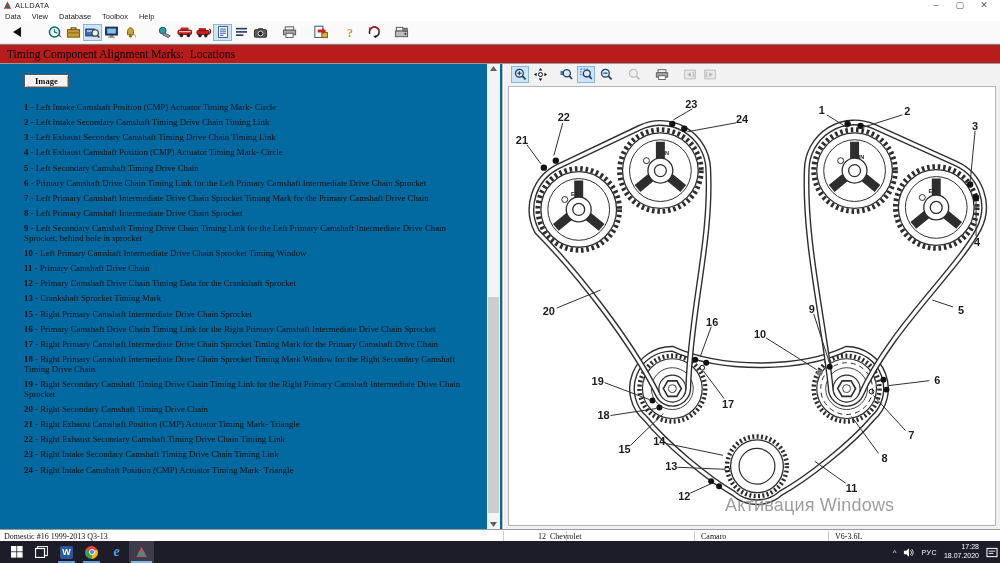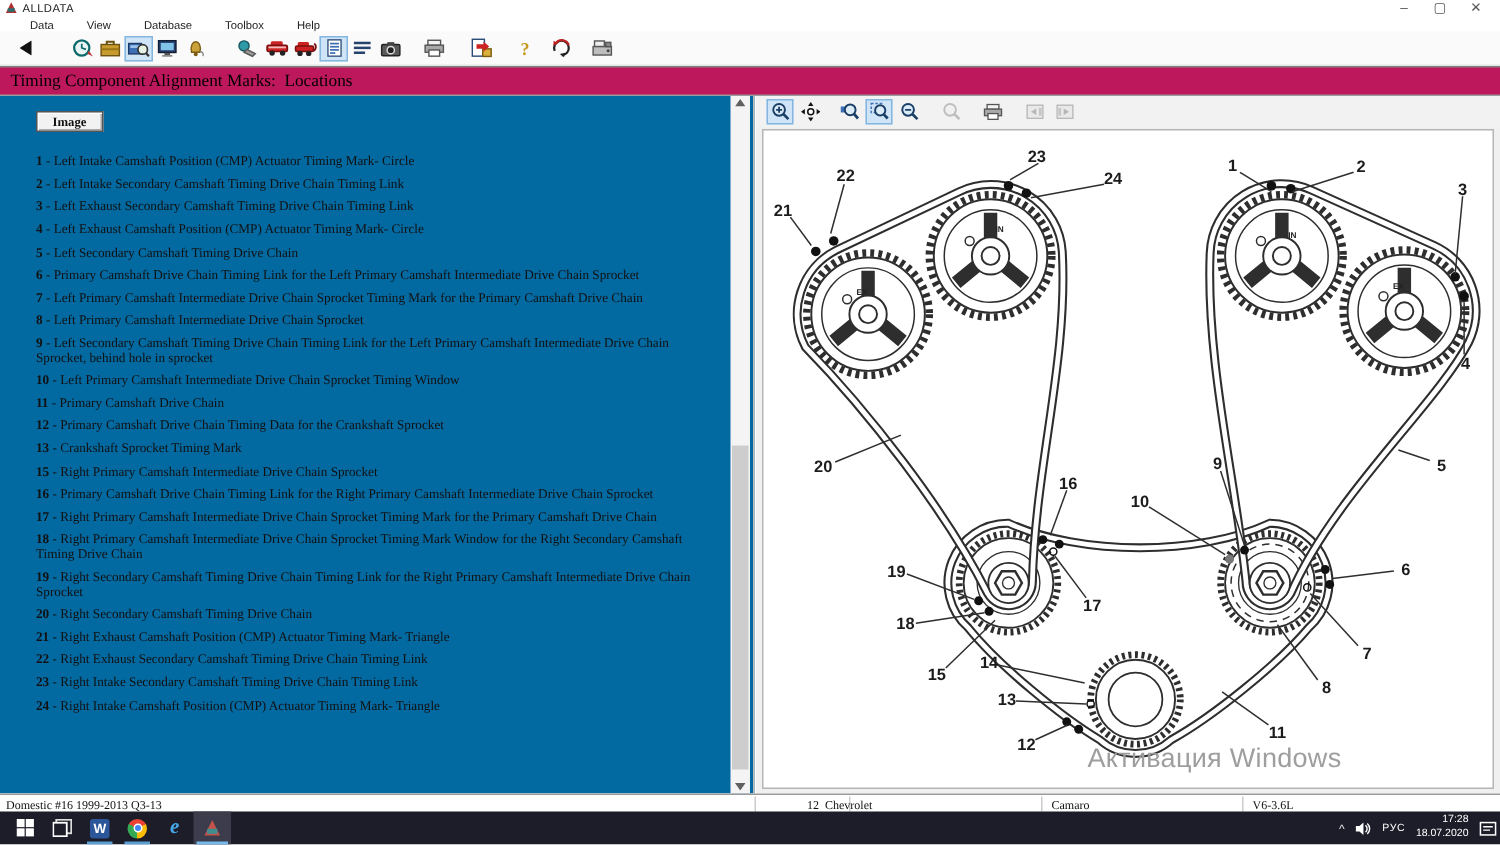--- a/index.html
+++ b/index.html
@@ -7,32 +7,32 @@
   body{font-family:"Liberation Sans",sans-serif;background:#fff;position:relative}
   #screen{position:absolute;inset:0;width:1000px;height:563px;background:#fff}
 
   
   .titlebar{position:absolute;left:0;top:0;right:0;height:11px;background:#fff;display:flex;align-items:center;padding-left:3px}
   .titlebar .apptitle{font-size:7.5px;color:#222;margin-left:3px;letter-spacing:.3px}
   .winctl{position:absolute;top:0;height:11px;display:flex;align-items:center;color:#555;font-size:9px}
   .winctl span{width:24px;text-align:center;line-height:11px;cursor:default}
 
   
-  .menubar{position:absolute;left:0;top:11px;right:0;height:10px;background:#fff;display:flex;align-items:center;gap:22px;padding-left:20px}
+  .menubar{position:absolute;left:0;top:11px;right:0;height:10px;background:#fff;display:flex;align-items:center;gap:11px;padding-left:5px}
   .menubar .mi{font-size:7.5px;color:#222}
 
   
   .toolbar{position:absolute;left:0;top:21px;right:0;height:23px;background:#fafafa;border-bottom:1px solid #e3e3e3;display:flex;align-items:center}
   .tbtn{height:17px;width:19px;display:flex;align-items:center;justify-content:center;border:1px solid transparent}
   .tbtn.act{background:#cfe4f7;border:1px solid #84b6e0}
   .tbtn svg{display:block}
   .backbtn{margin-left:8px}
 
   
-  .header{position:absolute;left:0;top:44px;right:0;height:20px;background:#be185d;border-top:1px solid #808080;border-bottom:1px solid #9a9a9a;display:flex;align-items:center}
+  .header{position:absolute;left:0;top:44px;right:0;height:20px;background:#b91c1c;border-top:1px solid #808080;border-bottom:1px solid #9a9a9a;display:flex;align-items:center}
   .header .htxt{font-family:"Liberation Serif",serif;font-size:11.5px;color:#000;padding-left:7px;white-space:pre}
 
   
   .leftpane{position:absolute;left:0;top:64px;width:503px;height:465px;background:#0369a1;border-right:1px solid #bbb;overflow:hidden}
   .imagebtn{position:absolute;left:24px;top:10px;height:14px;padding:0 10px;background:#f2f2f2;border:1px solid #555;box-shadow:inset 1px 1px 0 #fff,inset -1px -1px 0 #a9a9a9;font-family:"Liberation Serif",serif;font-weight:bold;font-size:8.5px;line-height:12px;color:#111}
   .list{position:absolute;left:24px;top:39px;width:438px}
   .li{font-family:Liberation Serif, serif;font-size:8.8px;line-height:1.13;color:#111;margin-bottom:5.2px}
   .li .num{font-weight:bold}
   
   .vscroll{position:absolute;right:2px;top:0;width:13px;height:465px;background:#f4f4f4}

